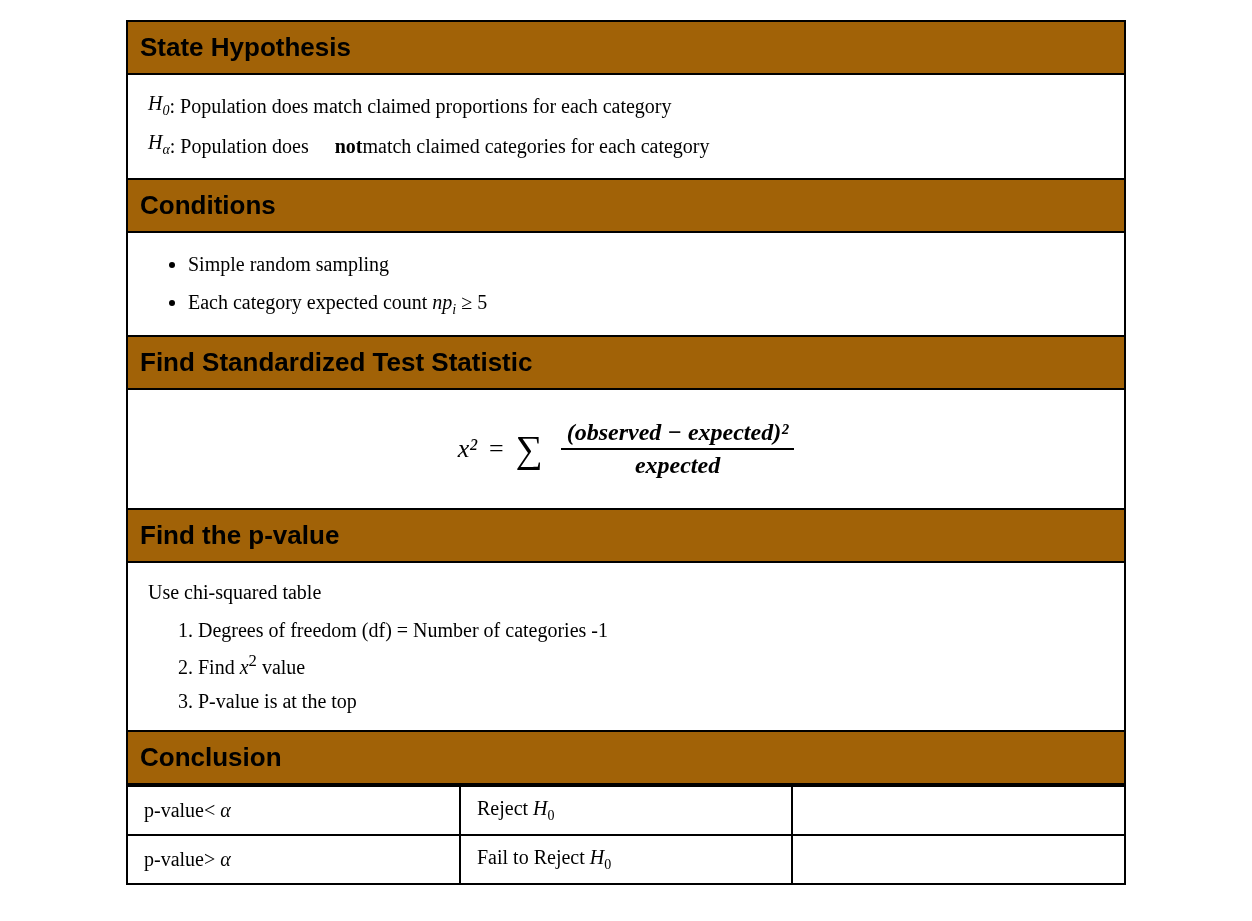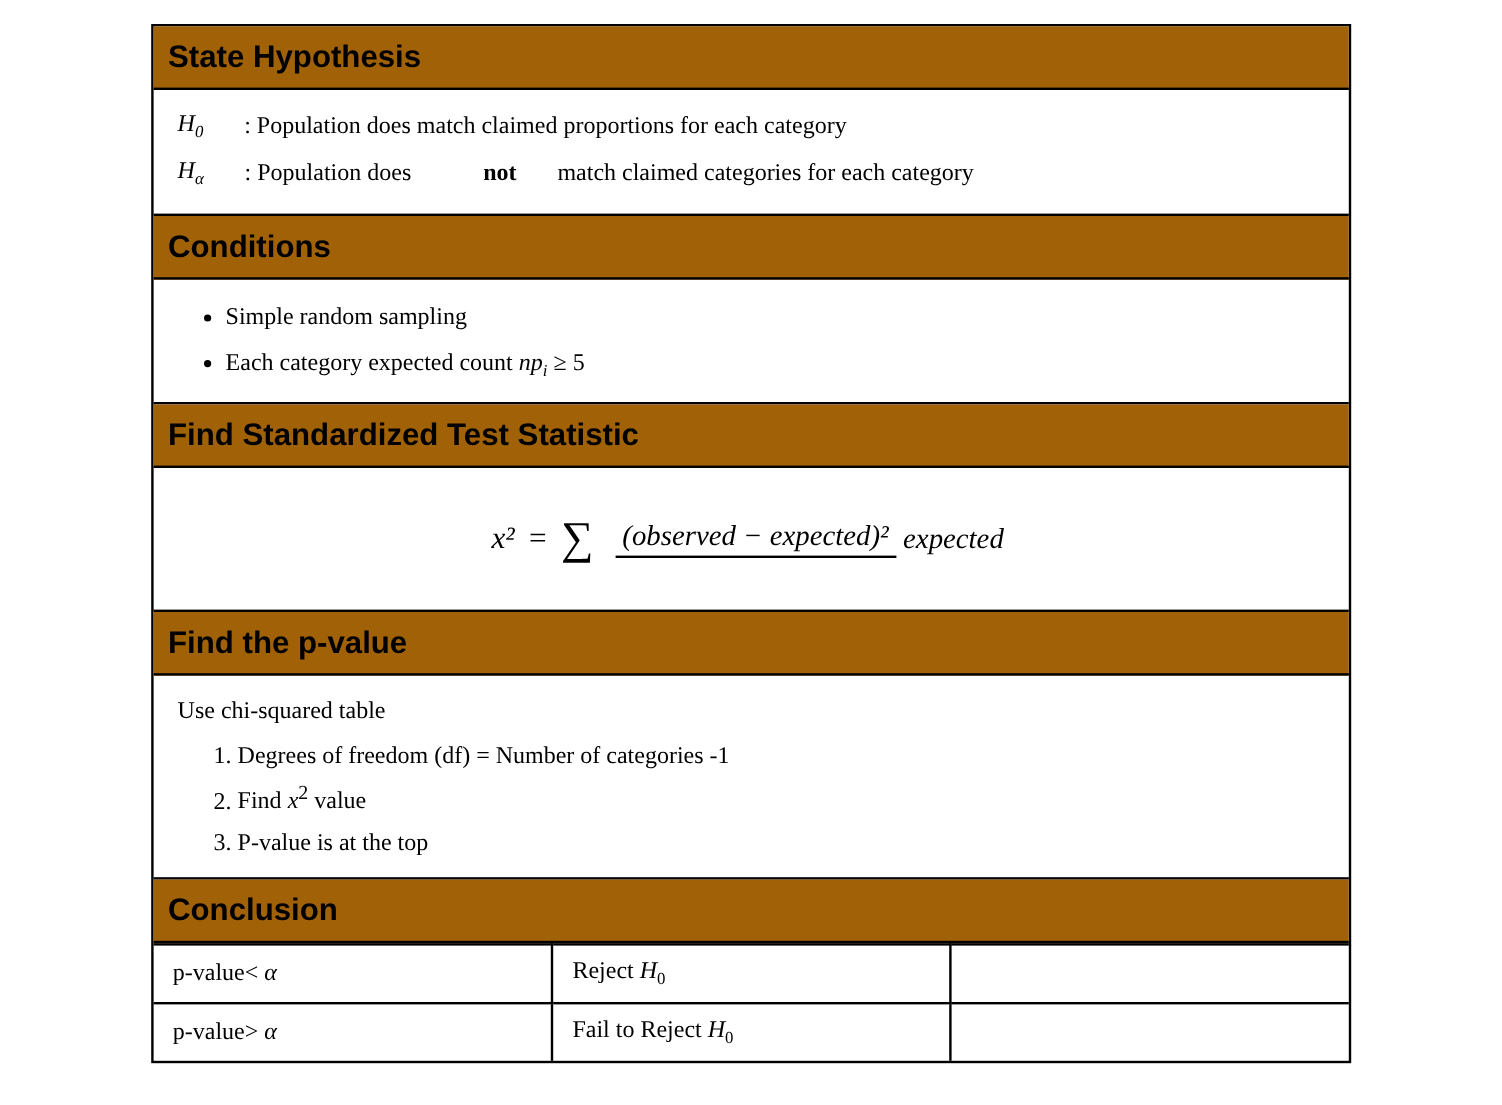--- a/index.html
+++ b/index.html
@@ -37,23 +37,22 @@
     .section-content {
       border-bottom: 2.5px solid #000;
       padding: 12px 20px;
       font-size: 20px;
       line-height: 1.6;
     }
 
     
     .hypothesis-line {
       display: flex;
-      align-items: center;
+      align-items: flex-end;
       margin-bottom: 4px;
-      gap: 34px;
     }
 
     
     .formula-section {
       border-bottom: 2.5px solid #000;
       padding: 20px 20px;
       display: flex;
       justify-content: center;
       align-items: center;
       min-height: 120px;
@@ -63,24 +62,25 @@
       font-family: 'Times New Roman', Times, serif;
       font-style: italic;
       font-size: 26px;
       display: flex;
       align-items: center;
       gap: 12px;
     }
 
     .fraction {
       display: inline-flex;
-      flex-direction: row;
+      flex-direction: column;
       align-items: center;
       vertical-align: middle;
       margin-left: 4px;
+      font-weight: bold;
     }
 
     .fraction-numerator {
       border-bottom: 2px solid #000;
       padding: 0 6px 2px 6px;
       font-size: 24px;
       white-space: nowrap;
     }
 
     .fraction-denominator {

